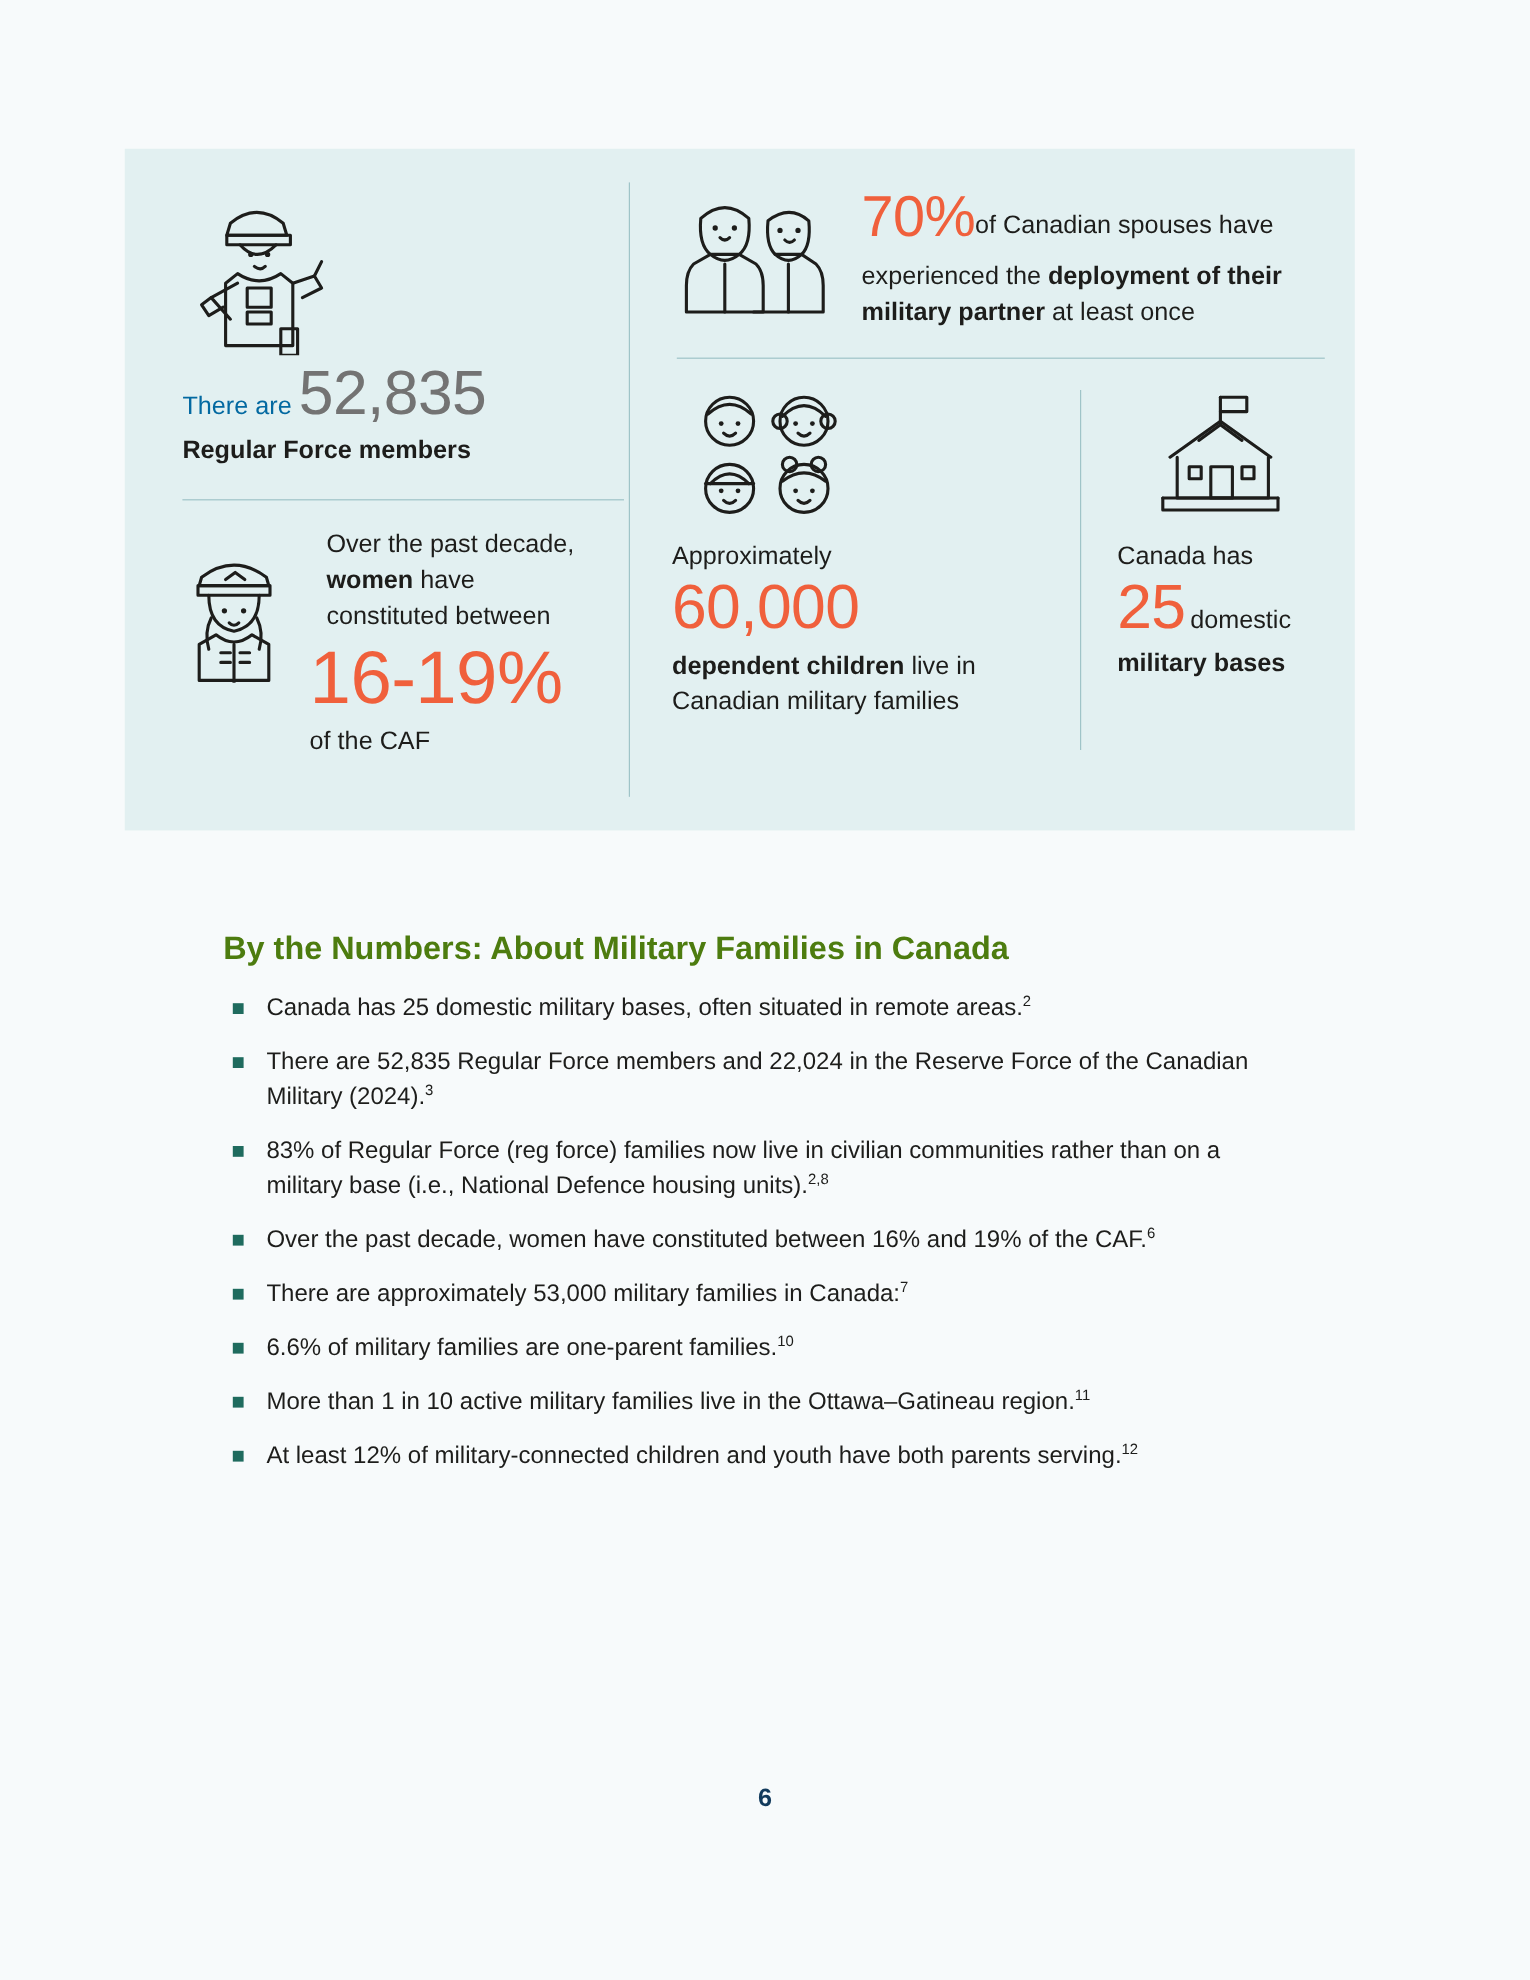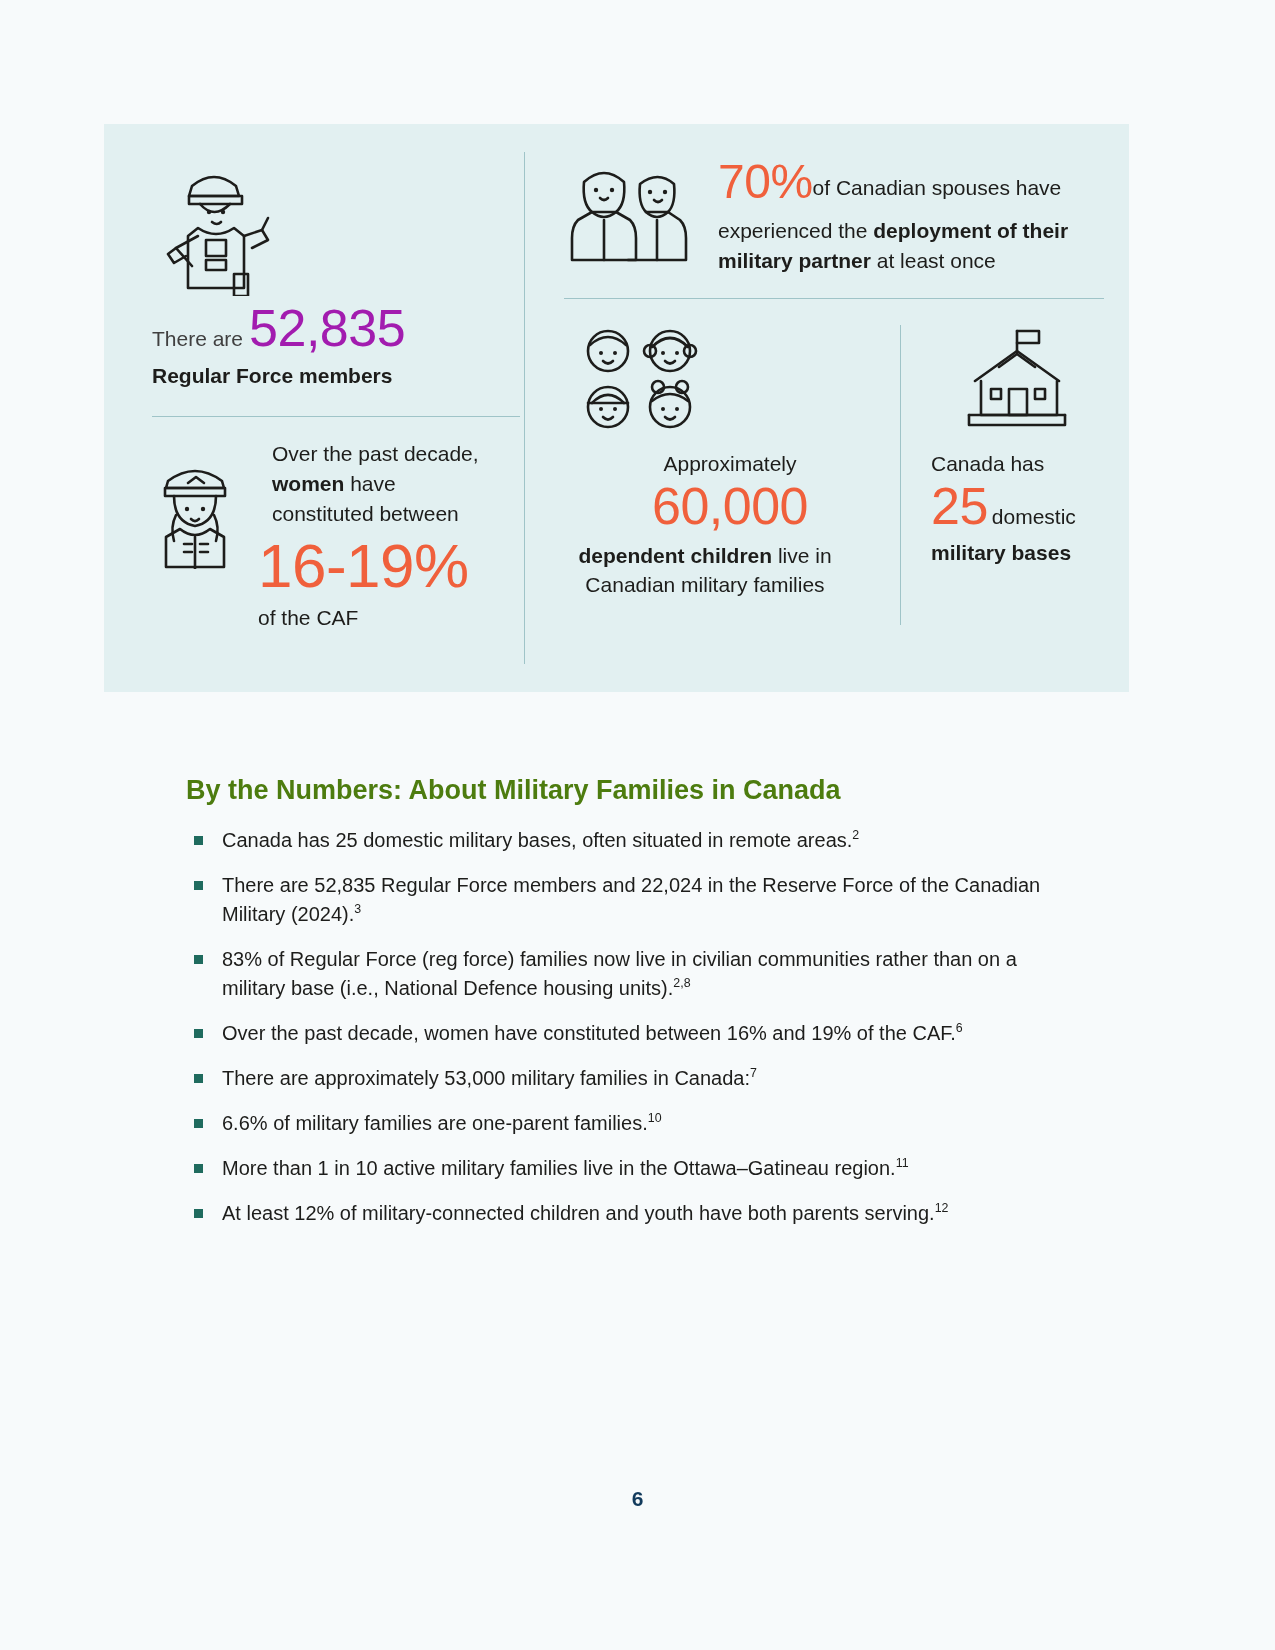--- a/index.html
+++ b/index.html
@@ -53,24 +53,24 @@
     margin-top: 8px;
   }
   .there-are-line {
     margin-top: 6px;
     display: flex;
     align-items: baseline;
     padding-left: 22px;
   }
   .there-are-label {
     font-size: 21px;
-    color: #404040;
+    color: #0369a1;
   }
   .big-orange {
-    color: #a21caf;
+    color: #737373;
     font-size: 52px;
     font-weight: 400;
     letter-spacing: -0.5px;
     margin-left: 6px;
     line-height: 1;
   }
   .reg-force {
     padding-left: 22px;
     margin-top: 10px;
     font-size: 21px;
@@ -138,21 +138,21 @@
     height: 1px;
     background: #9fc4c8;
     margin-left: 4px;
   }
 
   
   .right-bottom {
     display: flex;
     margin-top: 24px;
   }
-  .rb-children { width: 340px; position: relative; text-align: center; }
+  .rb-children { width: 340px; position: relative; }
   .vdiv-rb {
     width: 1px;
     background: #9fc4c8;
     margin: 2px 30px 0 0;
     height: 300px;
   }
   .rb-bases { width: 220px; }
   .kids-icon { margin-left: 12px; }
   .approx {
     font-size: 21px;

